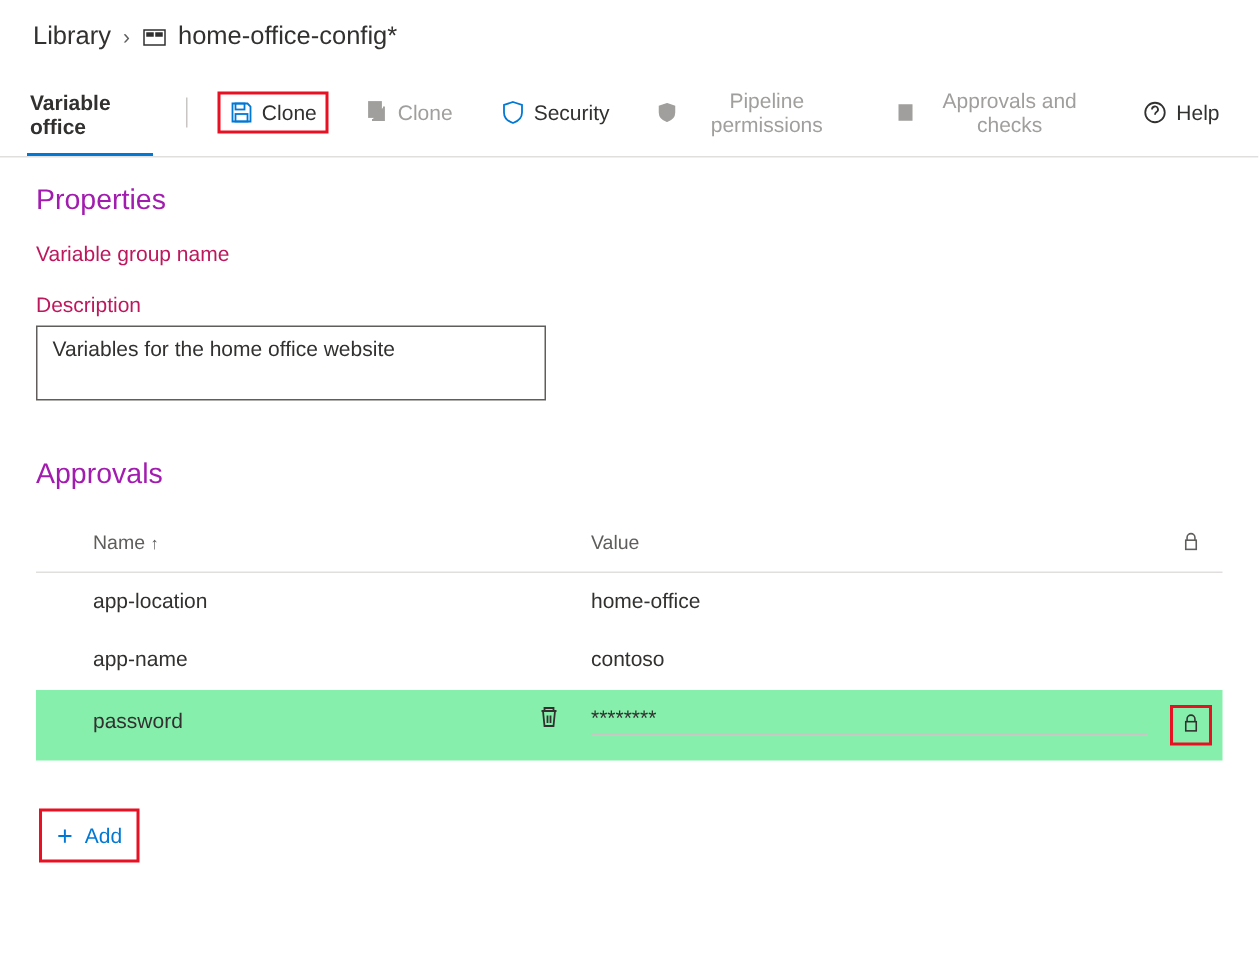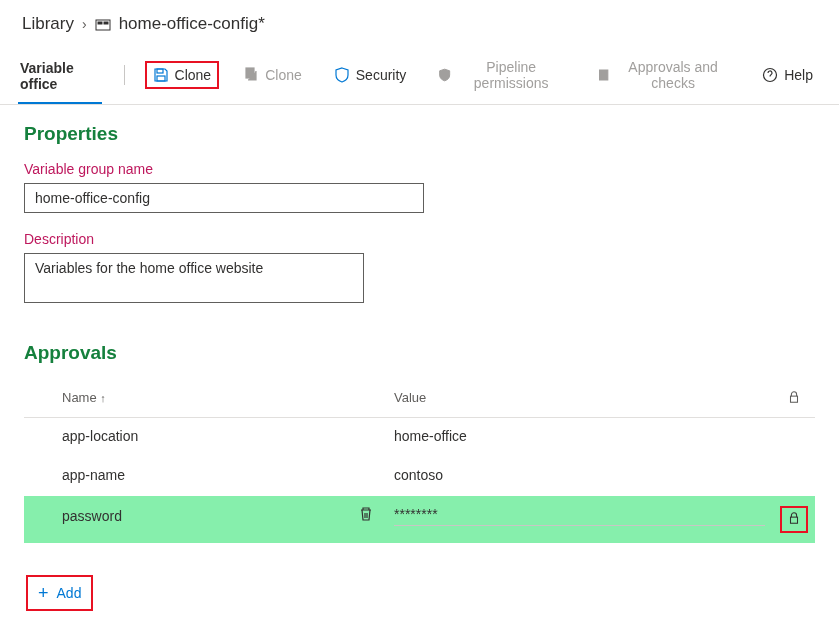--- a/index.html
+++ b/index.html
@@ -70,22 +70,22 @@
       border: 2px solid #e81123;
       padding: 4px 6px;
     }
     
     
     .properties {
       padding: 18px 24px 0;
     }
     .section-title {
       font-size: 19px;
-      font-weight: 700;
-      color: #15803d;
+      font-weight: 400;
+      color: #a21caf;
       margin-bottom: 16px;
     }
     .field-label {
       font-size: 14px;
       color: #be185d;
       margin-bottom: 6px;
     }
     .text-input {
       width: 400px;
       padding: 6px 10px;
@@ -273,21 +273,20 @@
       </svg>
     <span>Help</span>
   </button>
 </div>
 
 <div class="properties">
   <div class="section-title">Properties</div>
 
   <div class="field-group">
     <div class="field-label">Variable group name</div>
-    <input class="text-input" type="text" value="home-office-config" style="">
   </div>
 
   <div class="field-group">
     <div class="field-label">Description</div>
     <textarea class="textarea-input" style="">Variables for the home office website</textarea>
   </div>
 
 </div>
 
 <div class="variables-section">

